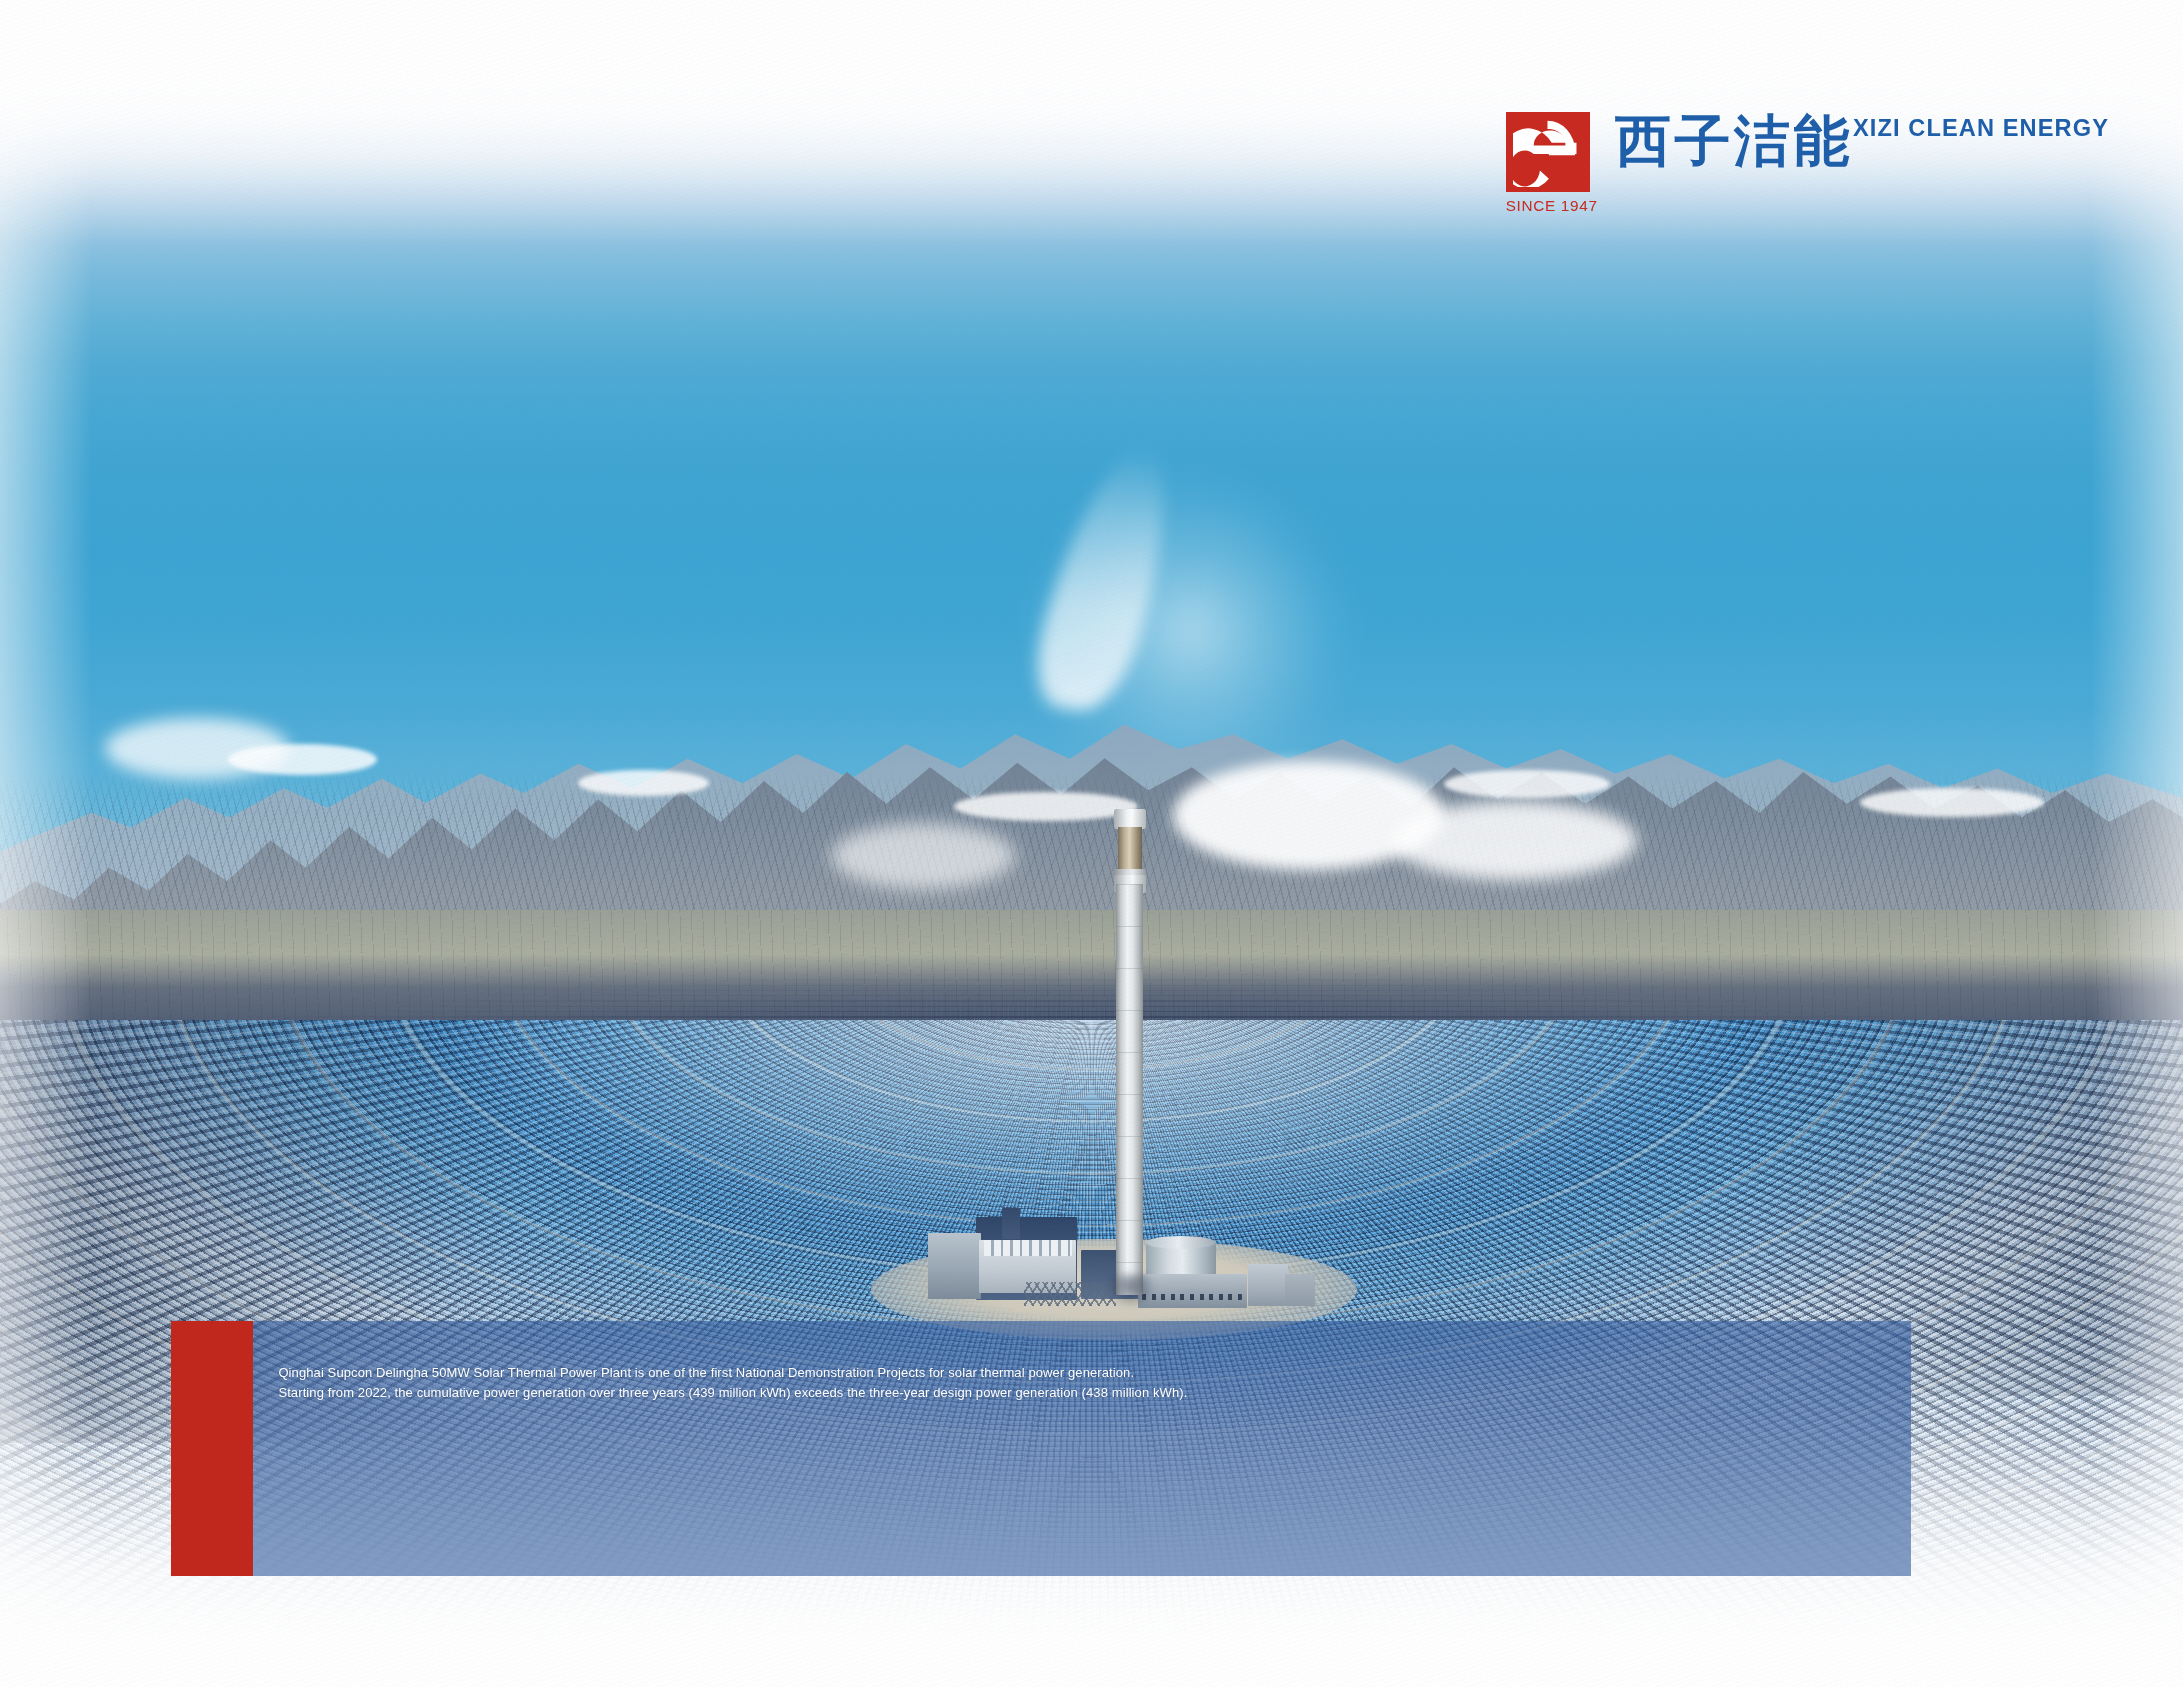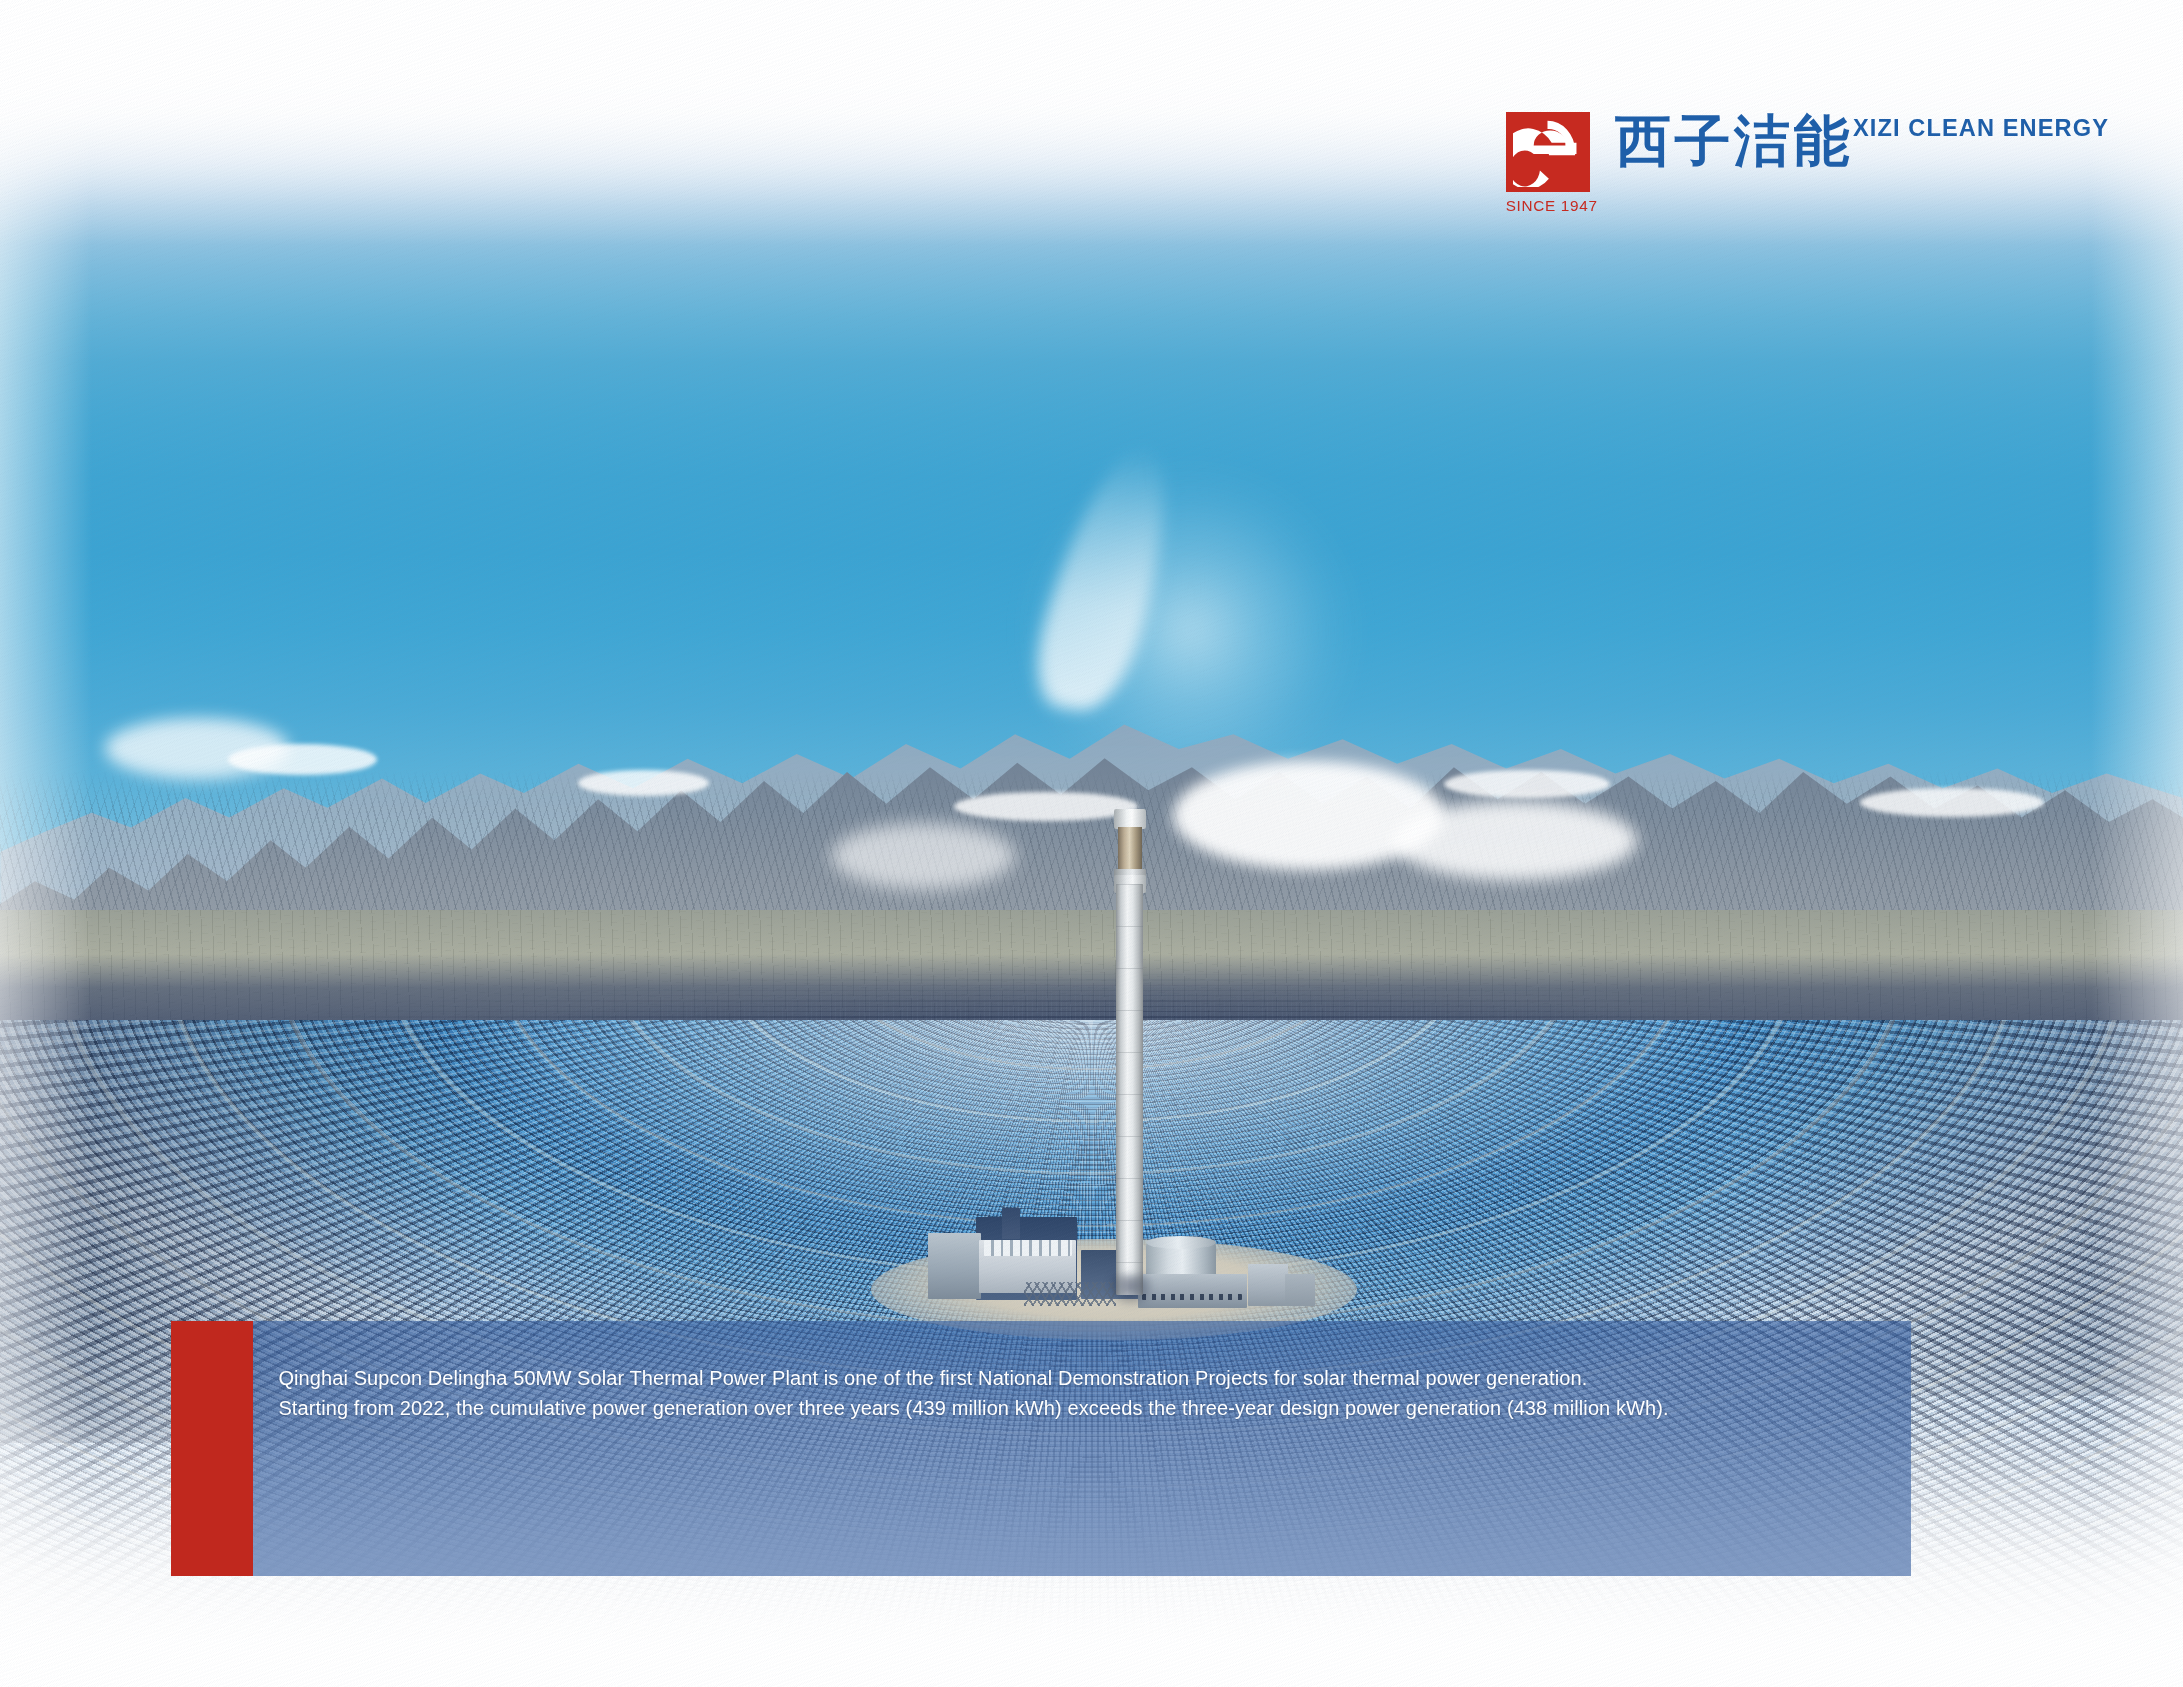--- a/index.html
+++ b/index.html
@@ -383,21 +383,21 @@
     font-size:31.5px;
     line-height:1.42;
     font-weight:400;
     letter-spacing:0.2px;
     white-space:nowrap;
     font-family:"DejaVu Sans","Liberation Sans",sans-serif;
     text-shadow:0 0.9px 2.2px rgba(16,34,62,.35);
   }
   .cap-en{
     color:#ffffff;
-    font-size:20px;
+    font-size:13px;
     line-height:1.52;
     font-weight:400;
     letter-spacing:0.1px;
     white-space:nowrap;
     font-family:"Liberation Sans","DejaVu Sans",sans-serif;
     text-shadow:0 0.9px 2.2px rgba(16,34,62,.35);
   }
   .cap-en-wrap{margin-top:16.6px;}
 </style>
 </head>

